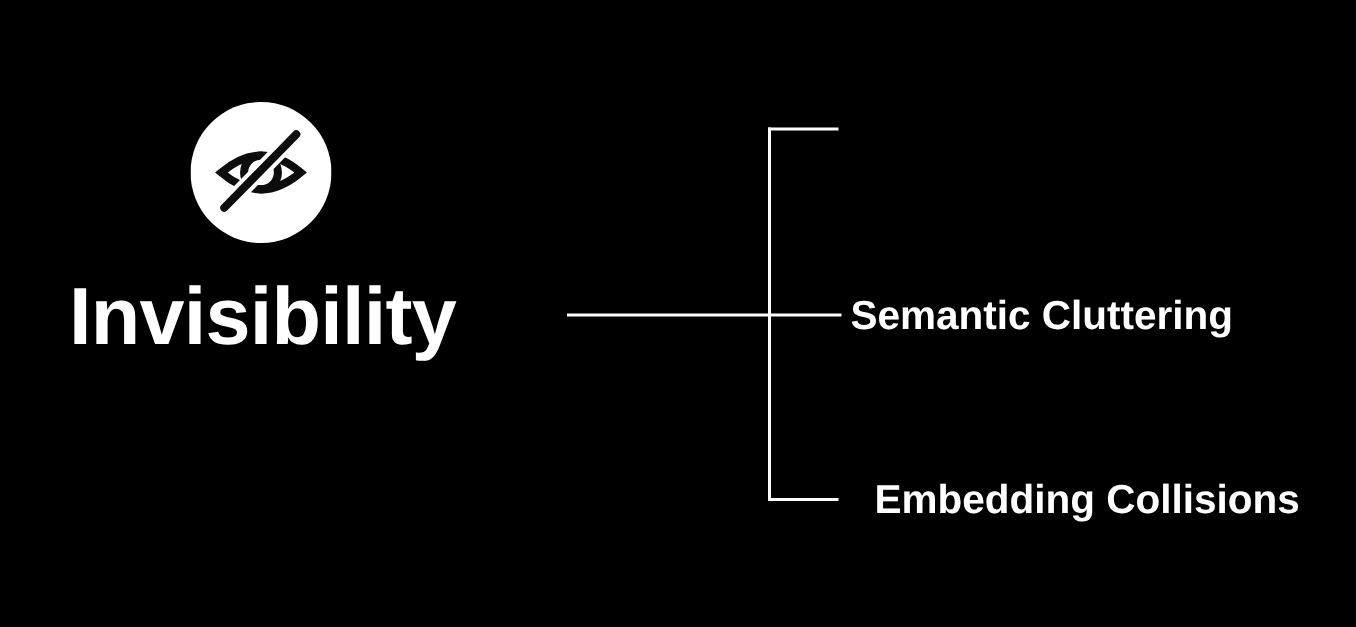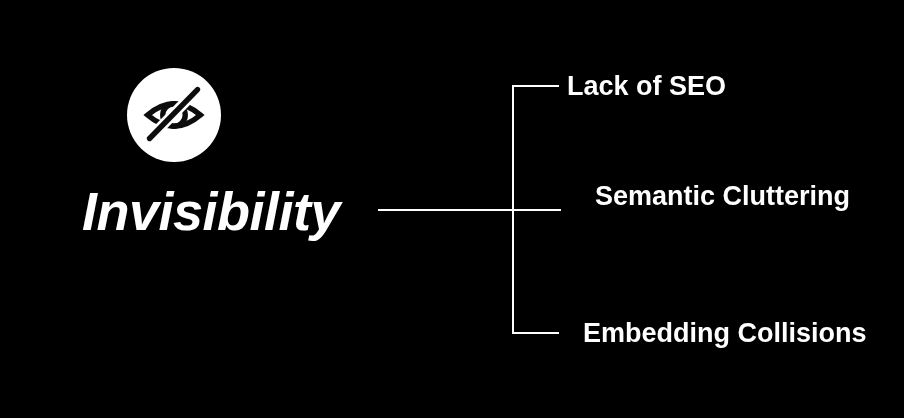--- a/index.html
+++ b/index.html
@@ -21,27 +21,26 @@
     left: 127px;
     top: 68px;
     width: 94px;
     height: 94px;
   }
   .node-label {
     position: absolute;
     left: 10px;
     top: 180px;
     width: 330px;
-    text-align: right;
+    text-align: center;
     font-size: 54px;
     font-weight: 600;
     letter-spacing: -0.5px;
     line-height: 62px;
     white-space: nowrap;
-    font-style: italic;
   }
   .line {
     position: absolute;
     background: var(--line, #ffffff);
   }
   .line-mid {
     left: 378px;
     top: 209px;
     width: 183px;
     height: 2px;
@@ -66,21 +65,21 @@
   }
   .branch-label {
     position: absolute;
     left: 567px;
     font-size: 27px;
     font-weight: 600;
     line-height: 32px;
     white-space: nowrap;
   }
   .branch-label.b0 { top: 70px; }
-  .branch-label.b1 { top: 180px; margin-left: 28px; }
+  .branch-label.b1 { top: 194px; }
   .branch-label.b2 { top: 317px; margin-left: 16px; }
 </style>
 </head>
 <body>
 
 <div class="canvas" style="--background: #000000; --text: #ffffff; --line: #ffffff; --icon-background: #ffffff; --icon-glyph: #0d0d0d;">
 
   <div class="node-icon">
     <svg width="94" height="94" viewBox="0 0 96 96" aria-hidden="true">
       <circle cx="48" cy="48" r="48" style="fill:var(--icon-background,#ffffff)"></circle>
@@ -93,19 +92,18 @@
     </svg>
   </div>
 
   <div class="node-label">Invisibility</div>
 
   <div class="line line-mid"></div>
   <div class="line line-trunk"></div>
   <div class="line line-branch-top"></div>
   <div class="line line-branch-bottom"></div>
 
-  <div class="branch-label b0">Lack of SEO</div>
 
   <div class="branch-label b1">Semantic Cluttering</div>
 
   <div class="branch-label b2">Embedding Collisions</div>
 
 </div>
 
 </body></html>

